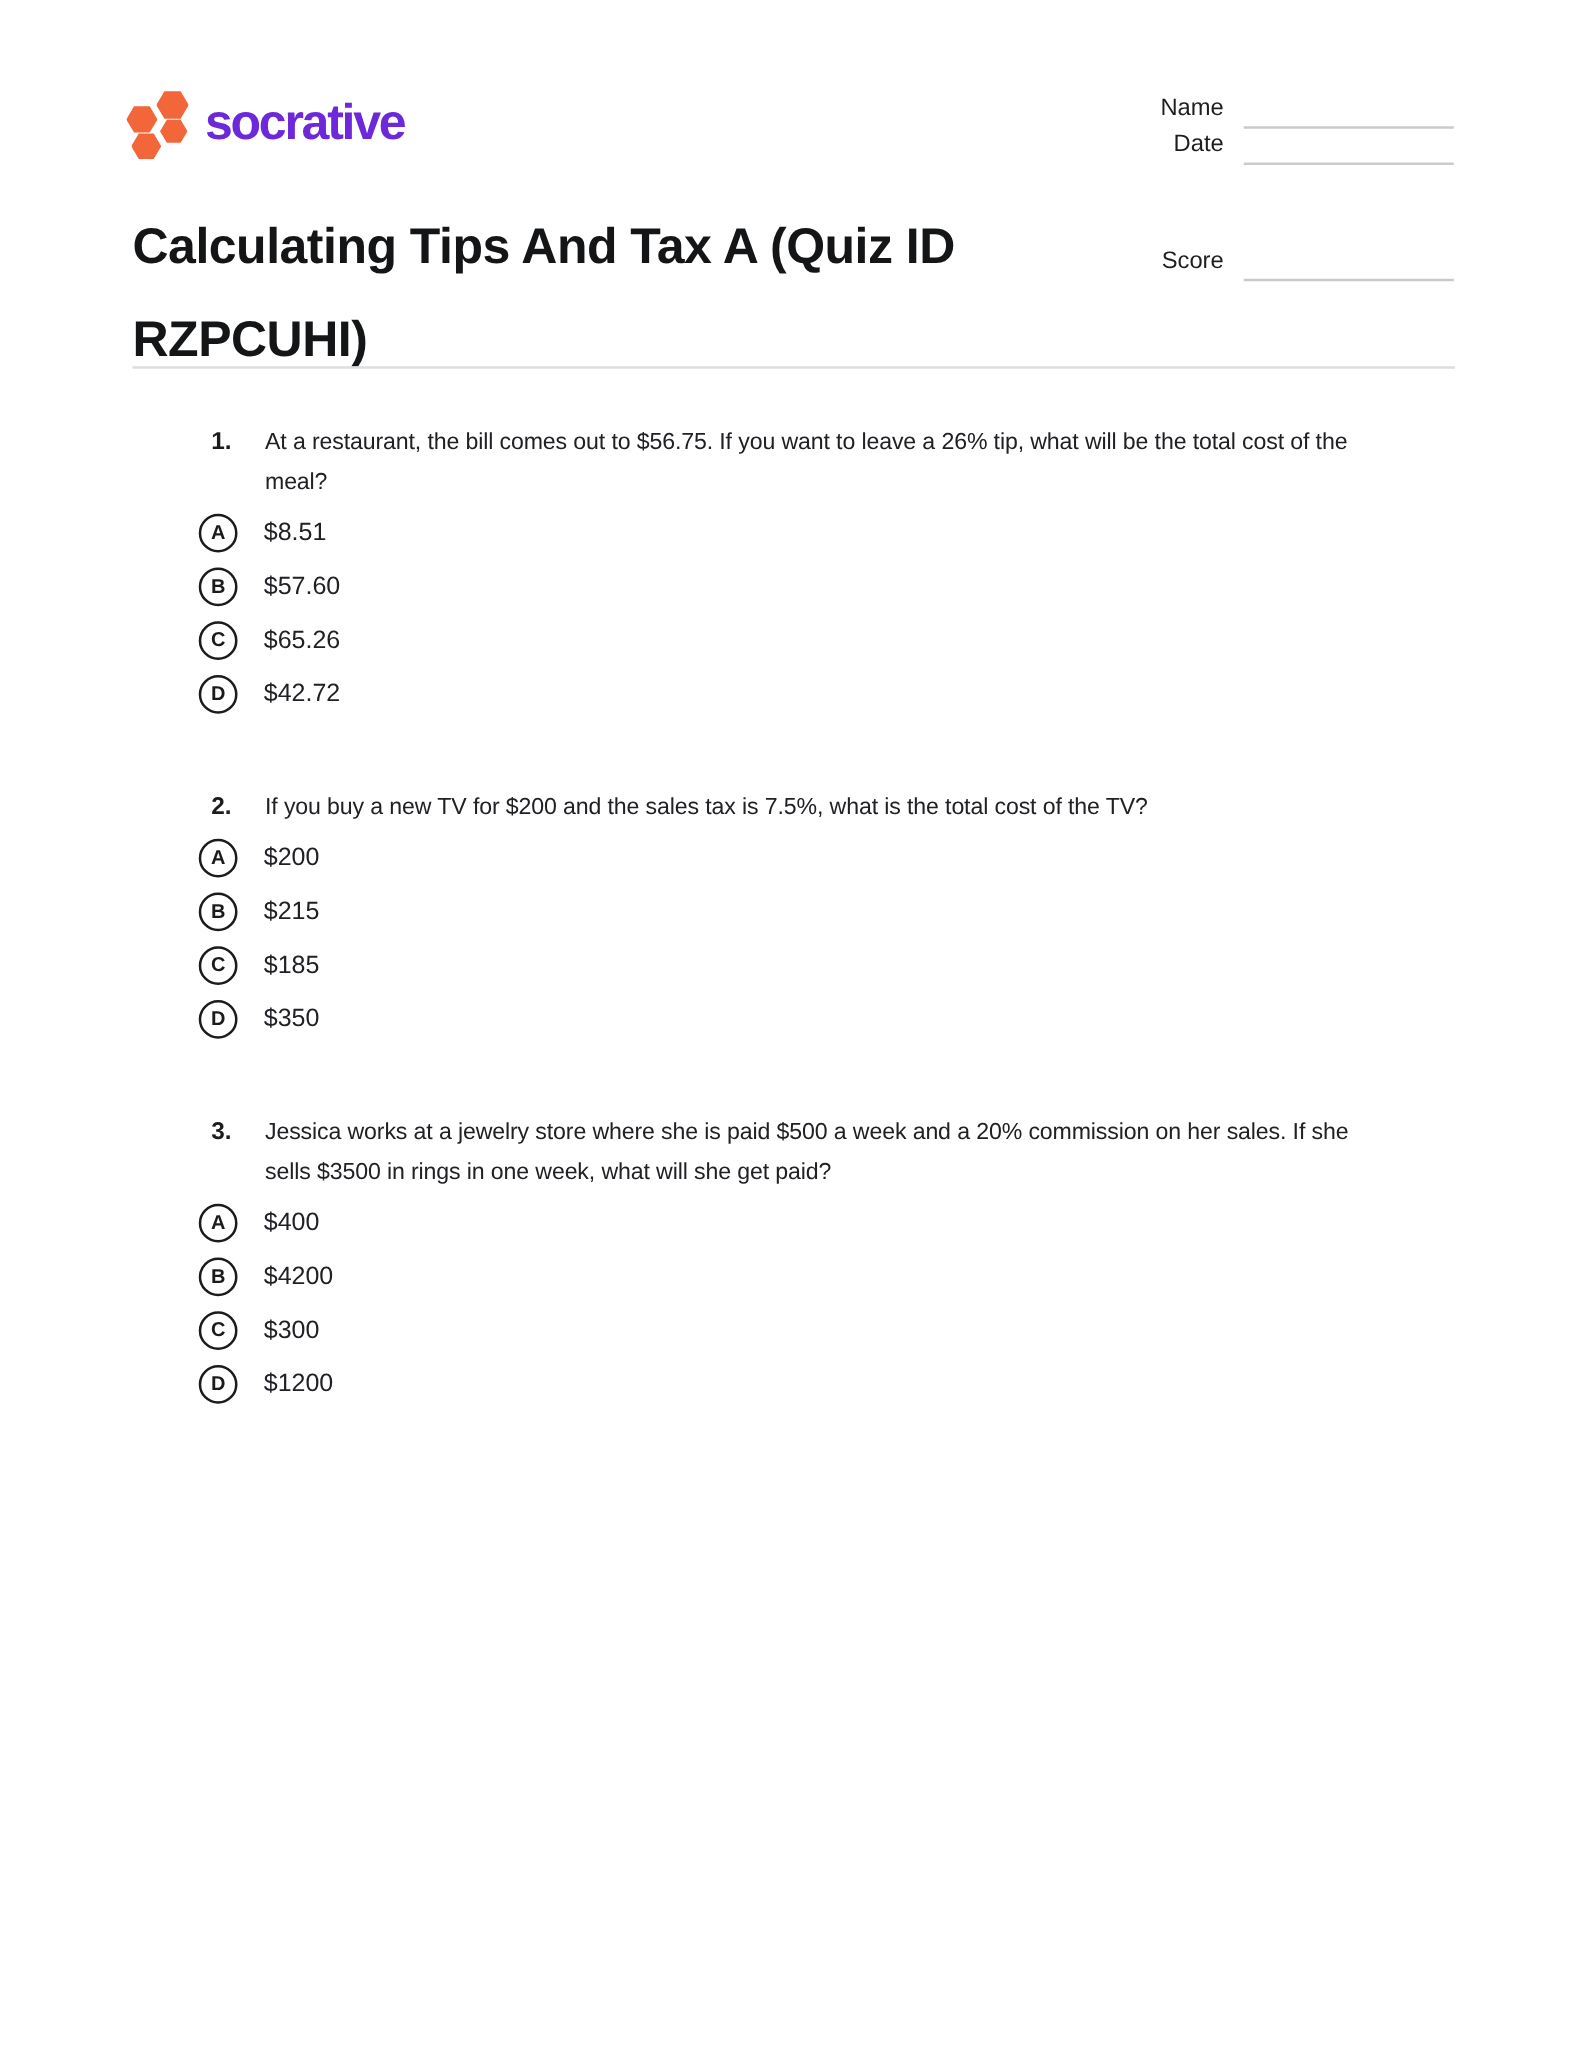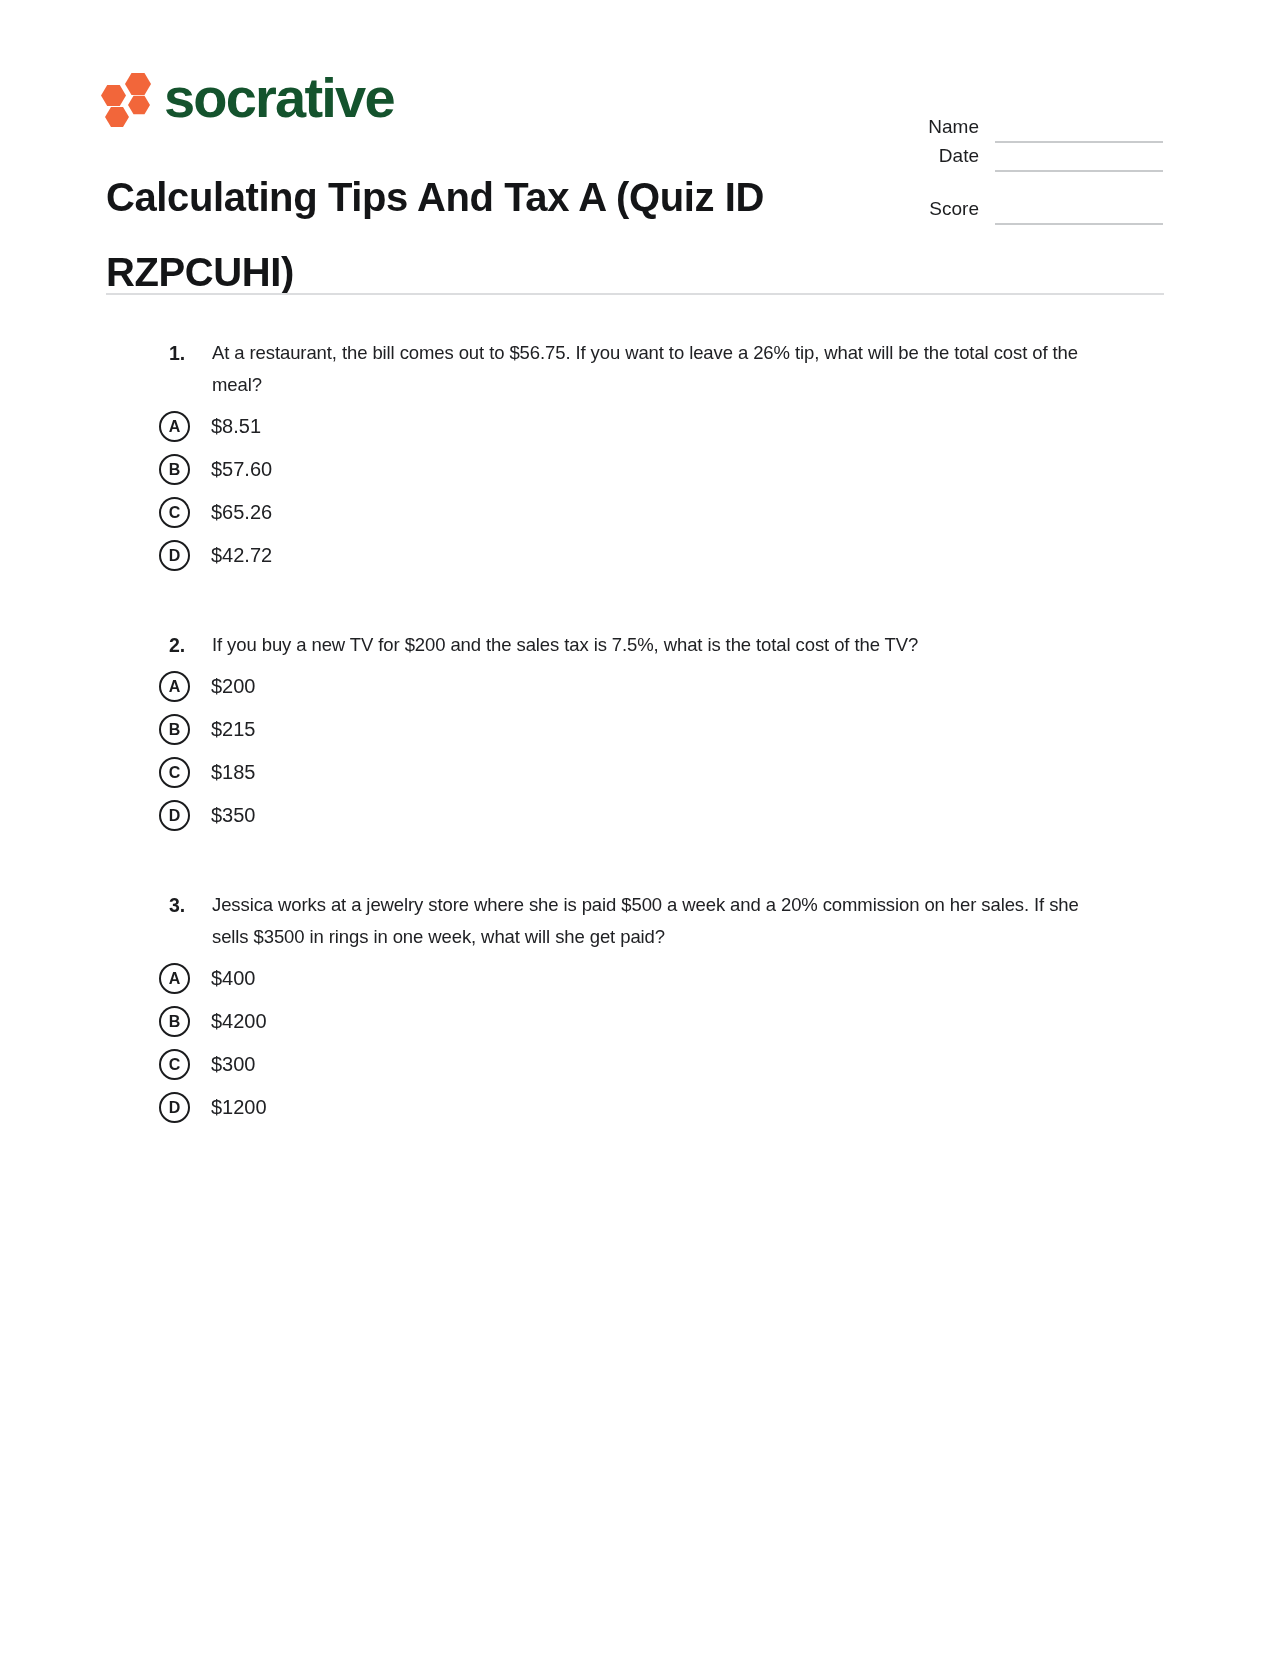--- a/index.html
+++ b/index.html
@@ -22,27 +22,27 @@
   .hex {
     position: absolute;
     background: var(--accent, #F2663A);
     clip-path: polygon(25% 4%, 75% 4%, 100% 50%, 75% 96%, 25% 96%, 0% 50%);
   }
   .hex-top    { left: 25px; top: 1px;  width: 26px; height: 24px; }
   .hex-left   { left: 1px;  top: 13px; width: 25px; height: 23px; }
   .hex-right  { left: 28px; top: 24px; width: 22px; height: 20px; }
   .hex-bottom { left: 5px;  top: 35px; width: 24px; height: 22px; }
   .wordmark {
-    font-size: 56px; font-weight: 700; letter-spacing: -1.8px;
-    color: #14532d; line-height: 1;
+    font-size: 40px; font-weight: 700; letter-spacing: -1.8px;
+    color: #6d28d9; line-height: 1;
     padding-bottom: 4px;
   }
 
   
-  .header-fields { position: absolute; left: 923px; top: 74px; width: 240px; margin-top: 40px; }
+  .header-fields { position: absolute; left: 923px; top: 74px; width: 240px; }
   .score-field   { position: absolute; left: 923px; top: 196px; width: 240px; }
   .field-row { display: flex; align-items: flex-end; height: 29px; }
   .field-label {
     width: 56px; text-align: right;
     font-size: 19px; color: #1d1e20; line-height: 1;
     padding-bottom: 7px;
   }
   .field-line {
     flex: 1; margin-left: 16px;
     border-bottom: 2px solid #c9cbcd; height: 24px;

